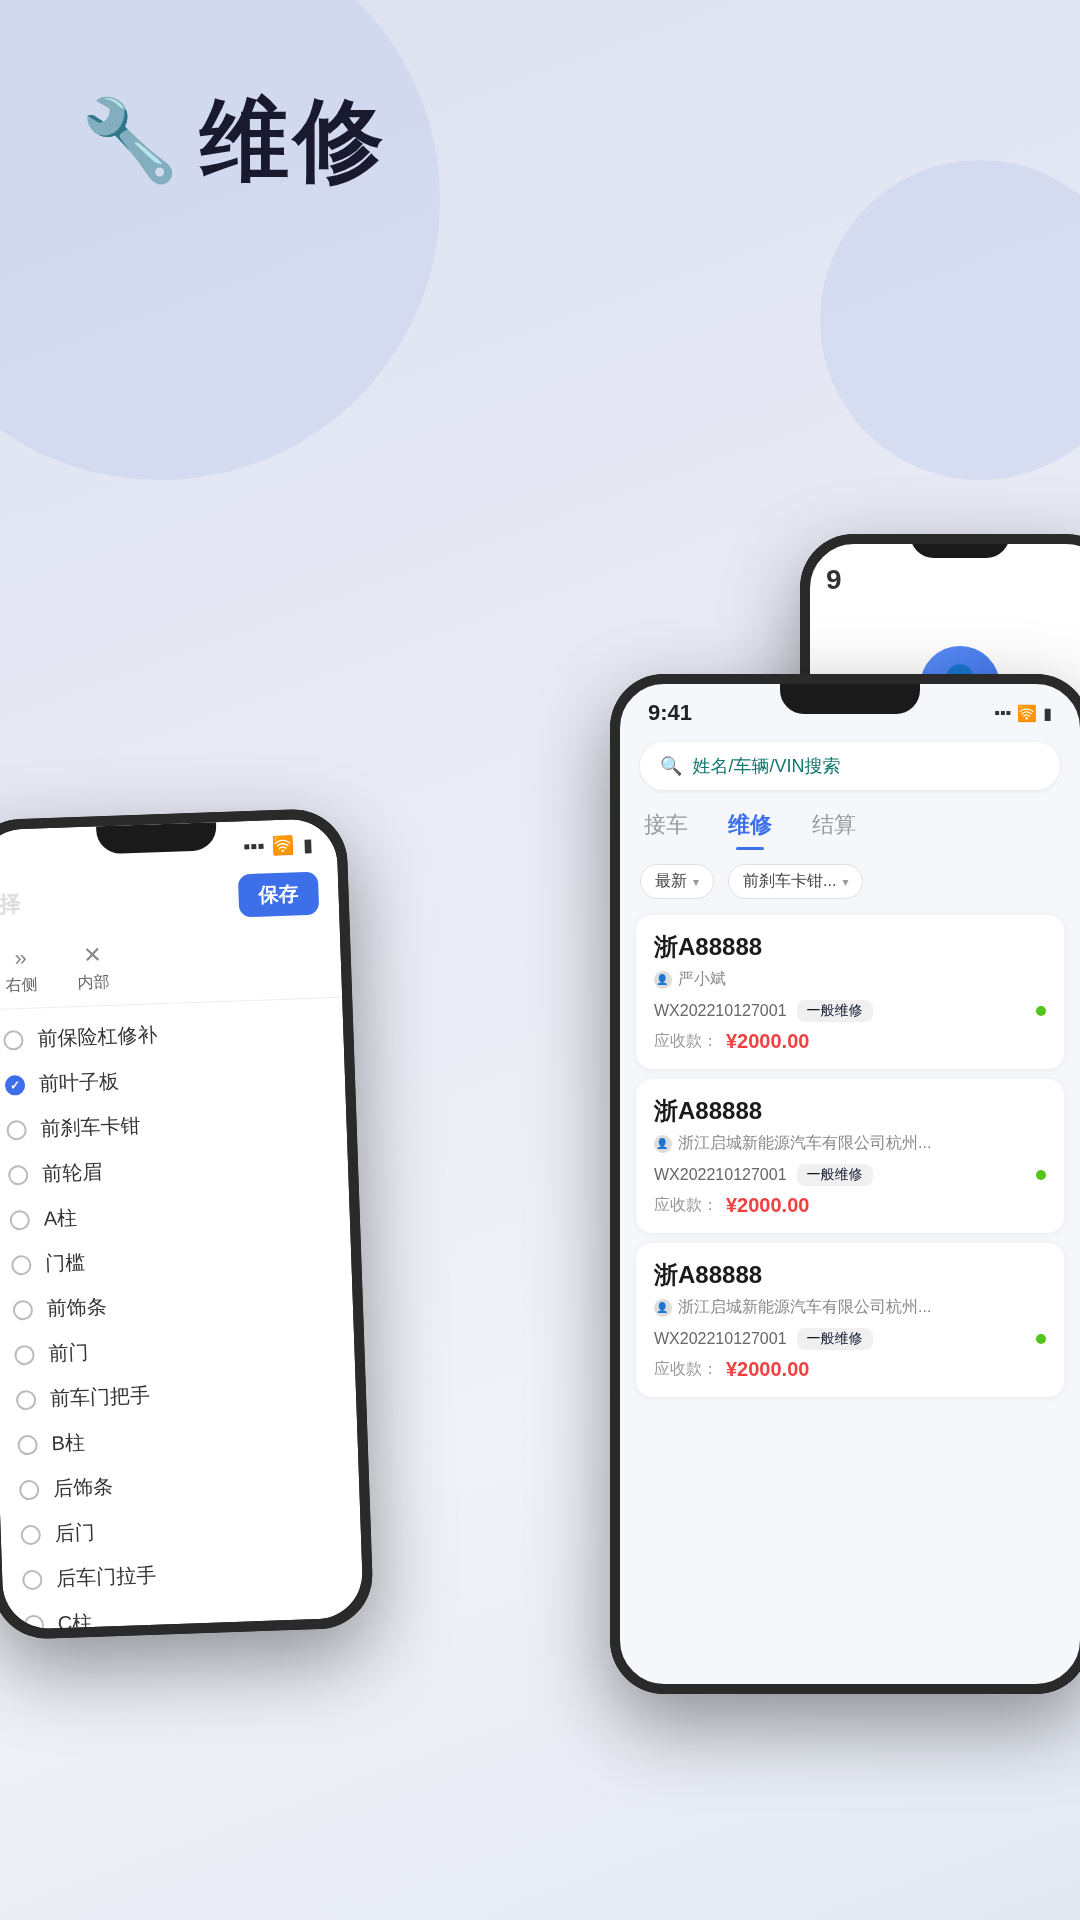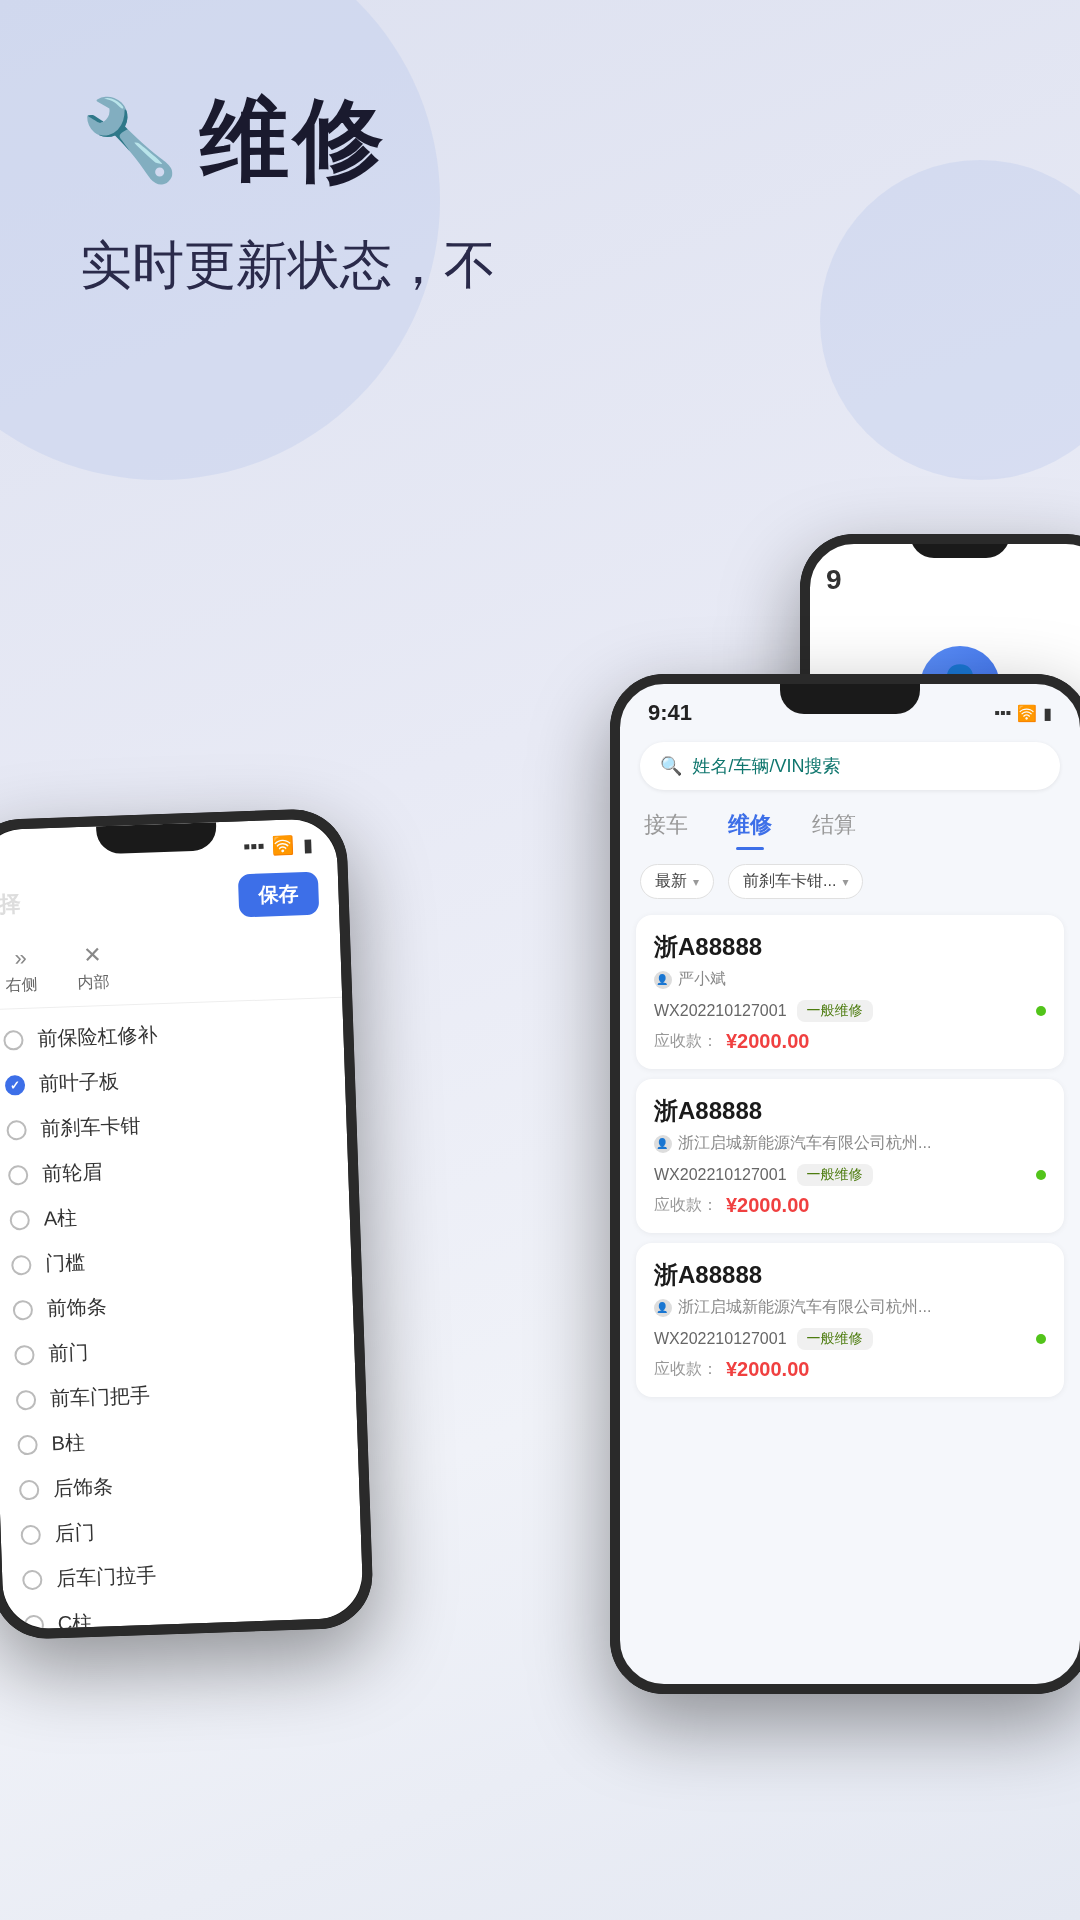--- a/index.html
+++ b/index.html
@@ -254,21 +254,21 @@
       width: 480px;
       height: 1020px;
       bottom: 0;
       right: -10px;
       z-index: 8;
     }
 
     .phone-right .phone-screen {
       top: 10px; left: 10px;
       right: 10px; bottom: 10px;
-      border-radius: 20px;
+      border-radius: 32px;
       background: #f5f7fb;
     }
 
     
     .status-bar-right {
       display: flex;
       justify-content: space-between;
       align-items: center;
       padding: 16px 28px 8px;
     }
@@ -415,21 +415,21 @@
     .order-id {
       font-size: 16px;
       color: #666;
     }
 
     .order-type-badge {
       background: #f0f0f0;
       border-radius: 8px;
       padding: 2px 10px;
       font-size: 14px;
-      color: #4d7c0f;
+      color: #0f172a;
     }
 
     .order-status-dot {
       width: 10px;
       height: 10px;
       border-radius: 50%;
       background: #52c41a;
       margin-left: auto;
     }
 
@@ -482,21 +482,21 @@
   <div class="bg-circle-1 deco-circle"></div>
   <div class="bg-circle-2 deco-circle"></div>
 </div>
 
 <div class="header-section">
   <div class="header-title-row">
     <span class="wrench-icon">🔧</span>
     <span class="header-title-text">维修</span>
   </div>
   <div class="header-subtitle">
-    <span>实时更新状态，不</span><br>
+    <br>
   </div>
 </div>
 
 <div class="phones-section">
 
   <div class="phone-mockup phone-top-right">
     <div class="phone-screen">
       <div style="padding: 20px 16px 10px; font-size: 28px; font-weight: 700; color: #333;">9</div>
       <div style="display:flex;justify-content:center;align-items:center;margin-top:40px;">
         <div style="width:80px;height:80px;border-radius:50%;background:linear-gradient(135deg,#5b8ff9,#3d6fe8);display:flex;align-items:center;justify-content:center;font-size:40px;">👤</div>

